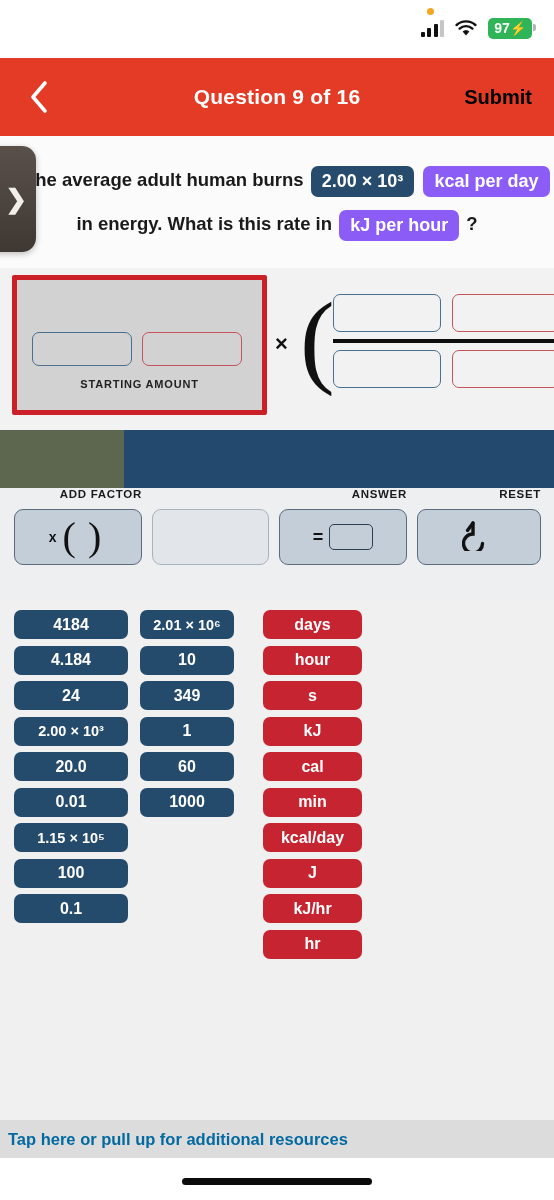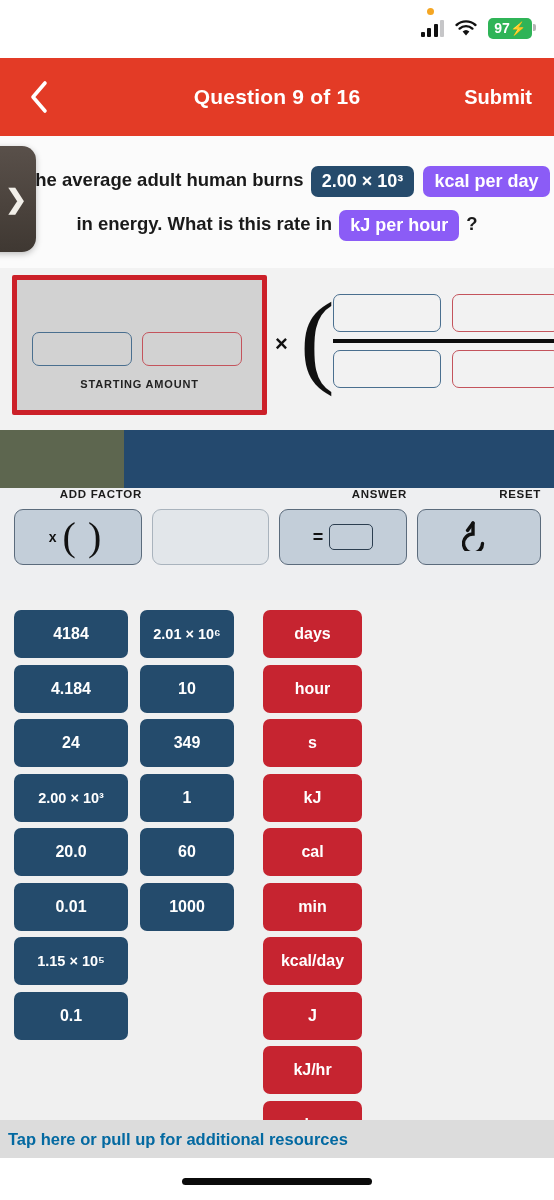--- a/index.html
+++ b/index.html
@@ -63,21 +63,21 @@
     position: absolute; left: 20px; top: 50%; transform: translateY(-50%);
     width: 38px; height: 46px; display: flex; align-items: center; justify-content: center;
   }
   .header-title {
     width: 100%; text-align: center;
     color: #ffffff; font-size: 21px; font-weight: bold;
     letter-spacing: .2px;
   }
   .submit-btn {
     position: absolute; right: 22px; top: 50%; transform: translateY(-50%);
-    color: #ffffff; font-size: 20px; font-weight: bold;
+    color: #000000; font-size: 20px; font-weight: bold;
   }
 
   
   .question {
     position: absolute; top: 136px; left: 0; width: 554px; height: 132px;
     background: #fbfbfb;
     padding: 22px 24px 0 24px;
     text-align: center;
     line-height: 44px;
     font-size: 18.5px; font-weight: bold; color: #1a1a1a;
@@ -192,21 +192,21 @@
   
   .tiles {
     position: absolute; top: 600px; left: 0; width: 554px; height: 520px;
     background: #f0f0f0;
   }
   .tile-col { position: absolute; top: 10px; display: flex; flex-direction: column; gap: 6.5px; }
   .col-1 { left: 14px;  width: 114px; }
   .col-2 { left: 140px; width: 94px; }
   .col-3 { left: 263px; width: 99px; }
   .tile {
-    height: 48px; border-radius: 7px;
+    height: 29px; border-radius: 7px;
     display: flex; align-items: center; justify-content: center;
     color: #fff; font-size: 16px; font-weight: bold;
     text-align: center; padding: 0 4px;
   }
   .tile.blue { background: #244b6c; }
   .tile.red  { background: #c62430; }
   .tile.small { font-size: 14.5px; }
 
   
   .resources-bar {
@@ -336,20 +336,21 @@
 
   <div class="tiles">
     <div class="tile-col col-1">
         <div class="tile blue">4184</div>
         <div class="tile blue">4.184</div>
         <div class="tile blue">24</div>
         <div class="tile blue small">2.00 × 10³</div>
         <div class="tile blue">20.0</div>
         <div class="tile blue">0.01</div>
         <div class="tile blue small">1.15 × 10⁵</div>
+        <div class="tile blue">100</div>
         <div class="tile blue">0.1</div>
       </div>
     <div class="tile-col col-2">
         <div class="tile blue small">2.01 × 10⁶</div>
         <div class="tile blue">10</div>
         <div class="tile blue">349</div>
         <div class="tile blue">1</div>
         <div class="tile blue">60</div>
         <div class="tile blue">1000</div>
       </div>

